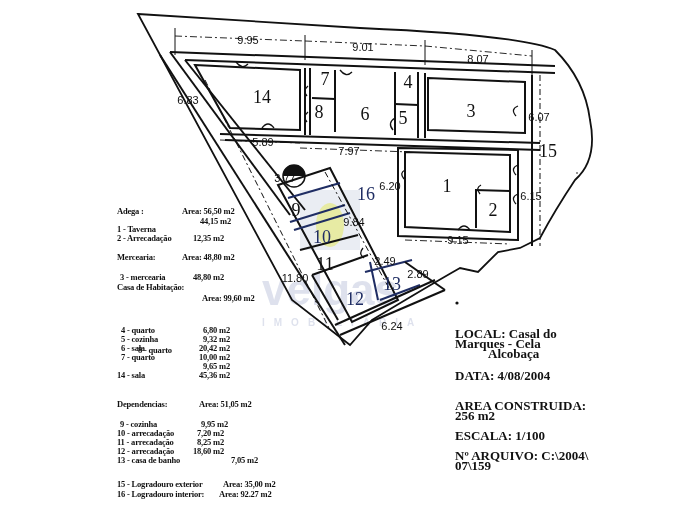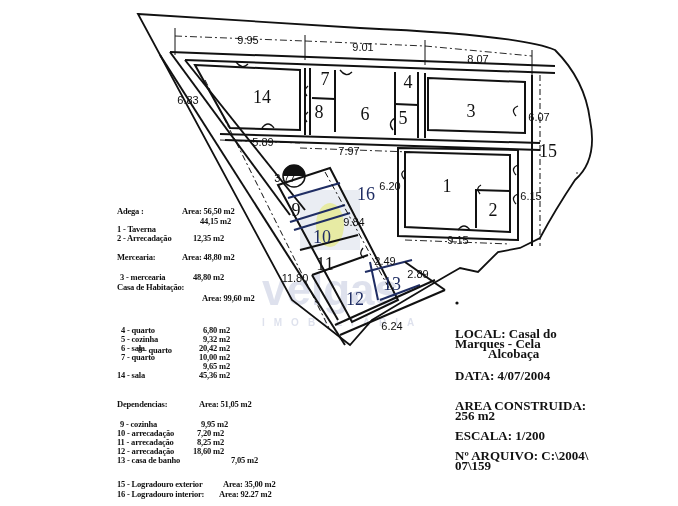--- a/index.html
+++ b/index.html
@@ -200,18 +200,18 @@
 
   <div class="row" style="left:117px;top:479px;">15 - Logradouro exterior</div>
   <div class="val" style="left:223px;top:479px;">Area: 35,00 m2</div>
   <div class="row" style="left:117px;top:489px;">16 - Logradouro interior:</div>
   <div class="val" style="left:219px;top:489px;">Area: 92.27 m2</div>
 </div>
 
 <div class="info" style="left:455px;top:329px;">LOCAL: Casal do</div>
 <div class="info" style="left:455px;top:339px;">Marques - Cela</div>
 <div class="info" style="left:488px;top:349px;">Alcobaça</div>
-<div class="info" style="left:455px;top:371px;">DATA:  4/07/2004</div>
+<div class="info" style="left:455px;top:371px;">DATA:  4/08/2004</div>
 <div class="info" style="left:455px;top:401px;">AREA CONSTRUIDA:</div>
 <div class="info" style="left:455px;top:411px;">256 m2</div>
-<div class="info" style="left:455px;top:431px;">ESCALA:  1/200</div>
+<div class="info" style="left:455px;top:431px;">ESCALA:  1/100</div>
 <div class="info" style="left:455px;top:451px;">Nº ARQUIVO:  C:\2004\</div>
 <div class="info" style="left:455px;top:461px;">07\159</div>
 
 </body></html>

